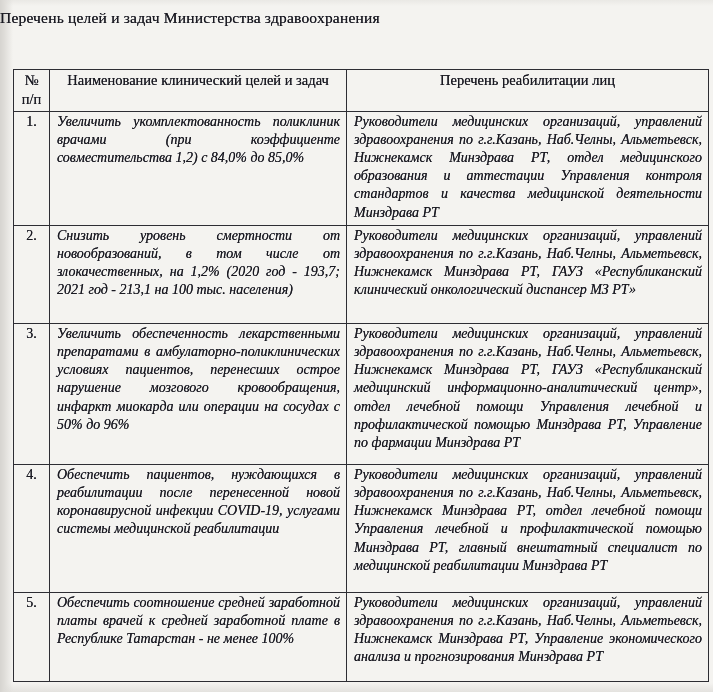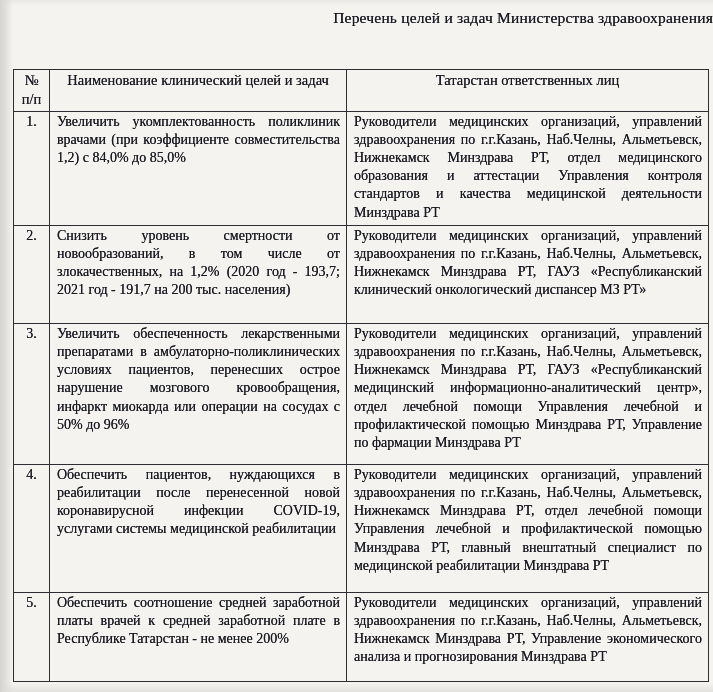--- a/index.html
+++ b/index.html
@@ -21,21 +21,21 @@
   }
   .page {
     position: absolute;
     inset: 0;
   }
   .doc-title {
     position: absolute;
     top: 7px;
     left: 0;
     width: 100%;
-    text-align: right;
+    text-align: left;
     font-size: 15.5px;
     line-height: 1.45;
     letter-spacing: 0.2px;
     text-shadow: 0 0 0.35px rgba(22,22,34,0.9);
   }
   table.goals {
     position: absolute;
     left: 13px;
     top: 69px;
     width: 695px;
@@ -59,20 +59,21 @@
     padding: 1px 4px 2px 4px;
   }
   .goals td.col-num {
     text-align: center;
     padding-left: 2px;
     padding-right: 2px;
   }
   .goals td.col-goal,
   .goals td.col-resp {
     text-align: justify;
+    font-style: italic;
   }
   
   tbody tr:nth-child(1) td { height: 106px; }
   tbody tr:nth-child(2) td { height: 93px; }
   tbody tr:nth-child(3) td { height: 136px; }
   tbody tr:nth-child(4) td { height: 123px; }
   tbody tr:nth-child(5) td { height: 84px; }
 </style>
 </head>
 <body>
@@ -86,49 +87,49 @@
   <table class="goals">
     <colgroup>
       <col style="width:36px">
       <col style="width:297px">
       <col style="width:362px">
     </colgroup>
     <thead>
       <tr>
         <th class="col-num">№ п/п</th>
         <th class="col-goal">Наименование клинический целей и задач</th>
-        <th class="col-resp">Татарстан ответственных лиц</th>
+        <th class="col-resp">Перечень реабилитации лиц</th>
       </tr>
     </thead>
     <tbody id="rows">
   <tr>
     <td class="col-num">1.</td>
     <td class="col-goal">Увеличить укомплектованность поликлиник врачами (при коэффициенте совместительства 1,2) с 84,0% до 85,0%</td>
     <td class="col-resp">Руководители медицинских организаций, управлений здравоохранения по г.г.Казань, Наб.Челны, Альметьевск, Нижнекамск Минздрава РТ, отдел медицинского образования и аттестации Управления контроля стандартов и качества медицинской деятельности Минздрава РТ</td>
   </tr>
 
   <tr>
     <td class="col-num">2.</td>
-    <td class="col-goal">Снизить уровень смертности от новообразований, в том числе от злокачественных, на 1,2% (2020 год - 193,7; 2021 год - 191,7 на 200 тыс. населения)</td>
+    <td class="col-goal">Снизить уровень смертности от новообразований, в том числе от злокачественных, на 1,2% (2020 год - 193,7; 2021 год - 213,1 на 100 тыс. населения)</td>
     <td class="col-resp">Руководители медицинских организаций, управлений здравоохранения по г.г.Казань, Наб.Челны, Альметьевск, Нижнекамск Минздрава РТ, ГАУЗ «Республиканский клинический онкологический диспансер МЗ РТ»</td>
   </tr>
 
   <tr>
     <td class="col-num">3.</td>
     <td class="col-goal">Увеличить обеспеченность лекарственными препаратами в амбулаторно-поликлинических условиях пациентов, перенесших острое нарушение мозгового кровообращения, инфаркт миокарда или операции на сосудах с 50% до 96%</td>
     <td class="col-resp">Руководители медицинских организаций, управлений здравоохранения по г.г.Казань, Наб.Челны, Альметьевск, Нижнекамск Минздрава РТ, ГАУЗ «Республиканский медицинский информационно-аналитический центр», отдел лечебной помощи Управления лечебной и профилактической помощью Минздрава РТ, Управление по фармации Минздрава РТ</td>
   </tr>
 
   <tr>
     <td class="col-num">4.</td>
     <td class="col-goal">Обеспечить пациентов, нуждающихся в реабилитации после перенесенной новой коронавирусной инфекции COVID-19, услугами системы медицинской реабилитации</td>
     <td class="col-resp">Руководители медицинских организаций, управлений здравоохранения по г.г.Казань, Наб.Челны, Альметьевск, Нижнекамск Минздрава РТ, отдел лечебной помощи Управления лечебной и профилактической помощью Минздрава РТ, главный внештатный специалист по медицинской реабилитации Минздрава РТ</td>
   </tr>
 
   <tr>
     <td class="col-num">5.</td>
-    <td class="col-goal">Обеспечить соотношение средней заработной платы врачей к средней заработной плате в Республике Татарстан - не менее 200%</td>
+    <td class="col-goal">Обеспечить соотношение средней заработной платы врачей к средней заработной плате в Республике Татарстан - не менее 100%</td>
     <td class="col-resp">Руководители медицинских организаций, управлений здравоохранения по г.г.Казань, Наб.Челны, Альметьевск, Нижнекамск Минздрава РТ, Управление экономического анализа и прогнозирования Минздрава РТ</td>
   </tr>
 </tbody>
   </table>
 
 </div>
 
 </body></html>

